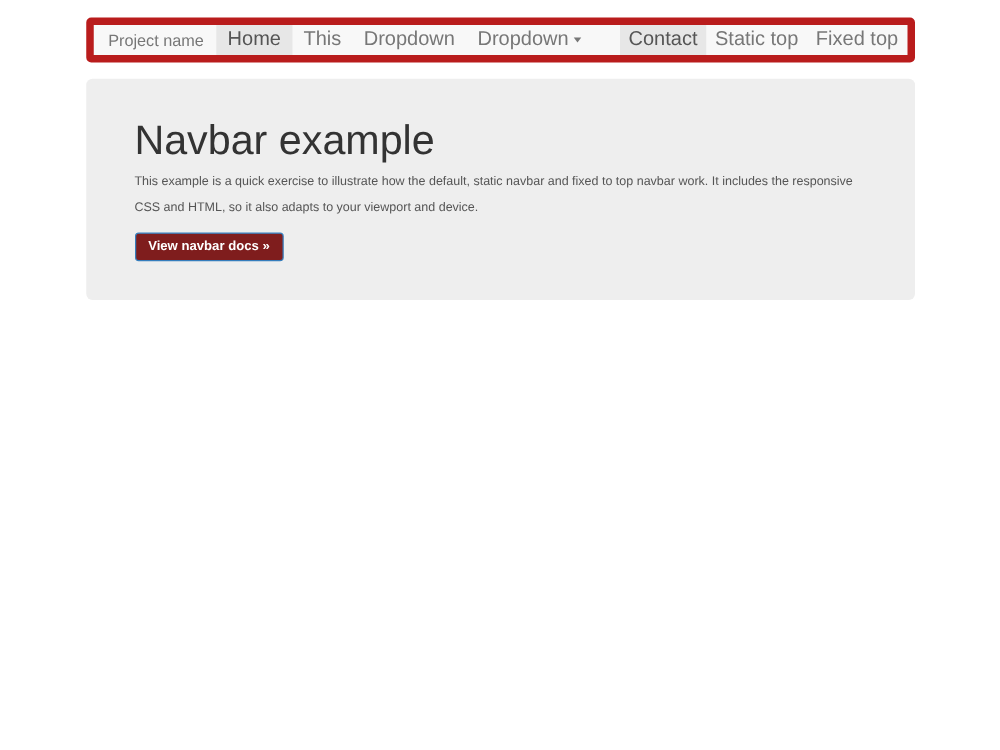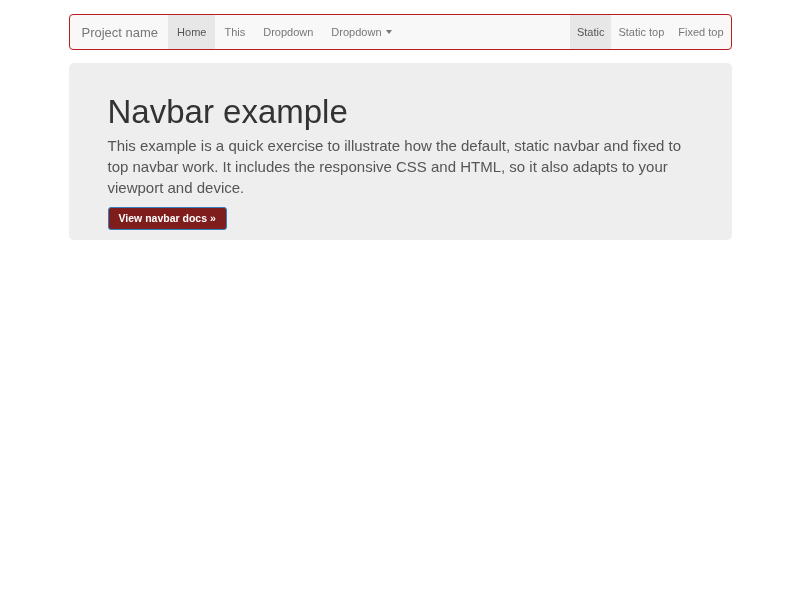--- a/index.html
+++ b/index.html
@@ -18,21 +18,21 @@
   .container {
     width: 663px;
     margin: 0 auto;
   }
 
   
   .navbar {
     margin-top: 14px;
     height: 36px;
     background: #f8f8f8;
-    border: 1px solid #b91c1c;
+    border: 6px solid #b91c1c;
     border-radius: 4px;
     display: flex;
     align-items: stretch;
     box-sizing: border-box;
   }
   .brand {
     display: flex;
     align-items: center;
     padding: 0 10px 0 12px;
     font-size: 13px;
@@ -48,21 +48,21 @@
     margin: 0;
     padding: 0;
   }
   .nav-list.right {
     margin-left: auto;
   }
   .nav-item {
     display: flex;
     align-items: center;
     padding: 0 9px;
-    font-size: 11px;
+    font-size: 16px;
     color: #777777;
     cursor: pointer;
     white-space: nowrap;
   }
   .nav-list.right .nav-item {
     padding: 0 7px;
   }
   .nav-item.active {
     background: #e7e7e7;
     color: #555555;
@@ -89,21 +89,21 @@
   .jumbotron h1 {
     margin: 2px 0 7px 0;
     font-size: 33px;
     line-height: 1.0;
     font-weight: normal;
     color: #333333;
     letter-spacing: 0;
   }
   .jumbotron p {
     margin: 0 0 9px 0;
-    font-size: 15px;
+    font-size: 10px;
     line-height: 21px;
     color: #555555;
     max-width: 586px;
   }
   .btn-primary {
     display: inline-block;
     background: #7f1d1d;
     border: 1px solid #357ebd;
     border-radius: 3px;
     color: #ffffff;
@@ -134,21 +134,21 @@
         <span>Dropdown</span>
       </li>
       <li class="nav-item">
         <span>Dropdown</span>
         <span class="caret"></span>
       </li>
     </ul>
 
     <ul class="nav-list right">
       <li class="nav-item active">
-        <span>Static</span>
+        <span>Contact</span>
       </li>
       <li class="nav-item">
         <span>Static top</span>
       </li>
       <li class="nav-item">
         <span>Fixed top</span>
       </li>
     </ul>
   </nav>
 

